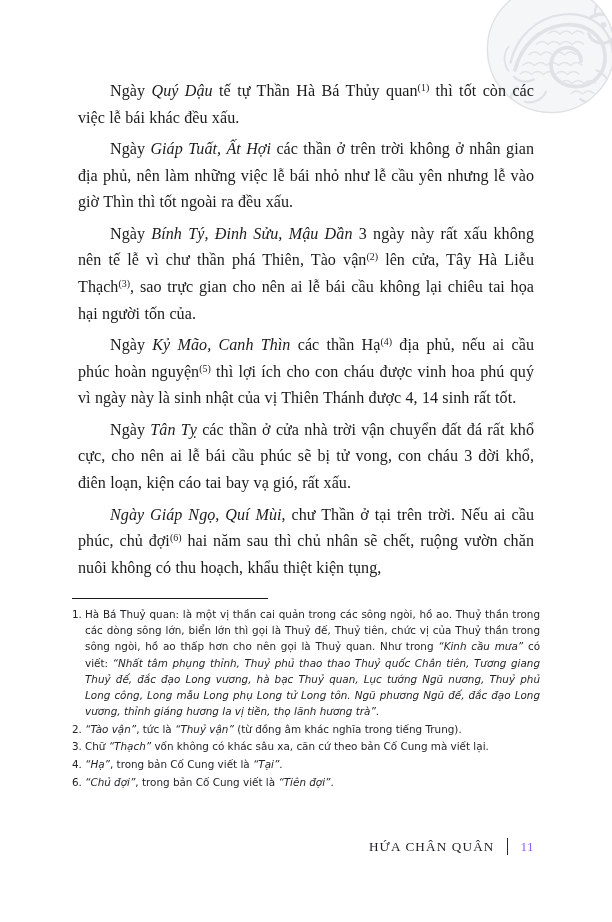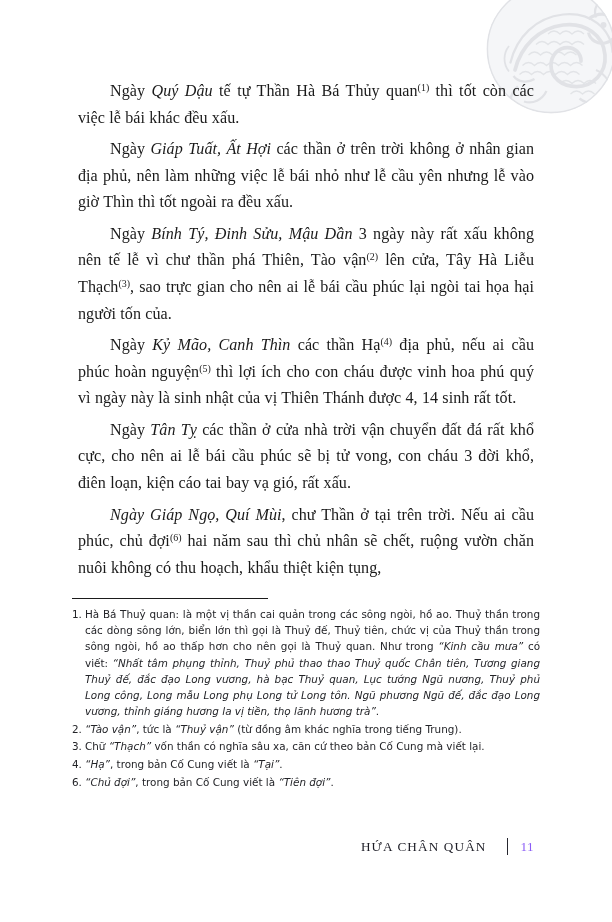--- a/index.html
+++ b/index.html
@@ -100,21 +100,21 @@
     align-items: center;
     gap: 0px;
     font-family: "Liberation Serif", "DejaVu Serif", serif;
   }
   #footer-title {
     font-size: 13.2px;
     letter-spacing: 1.15px;
     color: #1d1d26;
     font-variant: small-caps;
     text-transform: uppercase;
-    padding-right: 20px;
+    padding-right: 12px;
   }
   #footer-sep {
     width: 0;
     height: 17px;
     border-left: 1.1px solid #26262e;
   }
   #footer-page {
     font-size: 13.2px;
     color: #8b5cf6;
     padding-left: 13px;
@@ -158,31 +158,31 @@
       <path d="M44 96 c-8 10 -8 24 0 34" stroke-width="2.4"></path>
 
       <path d="M56 150 c-12 10 -14 28 -4 40 c10 12 28 12 38 2" stroke-width="3.4"></path>
       <path d="M160 128 c14 6 22 20 20 34" stroke-width="2.6"></path>
     </g>
   </svg>
 
   <div id="body-text">
     <p class="para"><span>Ngày </span><span class="it">Quý Dậu</span><span> tế tự Thần Hà Bá Thủy quan</span><sup class="fn">(1)</sup><span> thì tốt còn các việc lễ bái khác đều xấu.</span></p>
     <p class="para"><span>Ngày </span><span class="it">Giáp Tuất, Ất Hợi</span><span> các thần ở trên trời không ở nhân gian địa phủ, nên làm những việc lễ bái nhỏ như lễ cầu yên nhưng lễ vào giờ Thìn thì tốt ngoài ra đều xấu.</span></p>
-    <p class="para"><span>Ngày </span><span class="it">Bính Tý, Đinh Sửu, Mậu Dần</span><span> 3 ngày này rất xấu không nên tế lễ vì chư thần phá Thiên, Tào vận</span><sup class="fn">(2)</sup><span> lên cửa, Tây Hà Liễu Thạch</span><sup class="fn">(3)</sup><span>, sao trực gian cho nên ai lễ bái cầu phúc lại ngòi tai họa hại người tốn của.</span></p>
+    <p class="para"><span>Ngày </span><span class="it">Bính Tý, Đinh Sửu, Mậu Dần</span><span> 3 ngày này rất xấu không nên tế lễ vì chư thần phá Thiên, Tào vận</span><sup class="fn">(2)</sup><span> lên cửa, Tây Hà Liễu Thạch</span><sup class="fn">(3)</sup><span>, sao trực gian cho nên ai lễ bái cầu không lại chiêu tai họa hại người tốn của.</span></p>
     <p class="para"><span>Ngày </span><span class="it">Kỷ Mão, Canh Thìn</span><span> các thần Hạ</span><sup class="fn">(4)</sup><span> địa phủ, nếu ai cầu phúc hoàn nguyện</span><sup class="fn">(5)</sup><span> thì lợi ích cho con cháu được vinh hoa phú quý vì ngày này là sinh nhật của vị Thiên Thánh được 4, 14 sinh rất tốt.</span></p>
     <p class="para"><span>Ngày </span><span class="it">Tân Tỵ</span><span> các thần ở cửa nhà trời vận chuyển đất đá rất khổ cực, cho nên ai lễ bái cầu phúc sẽ bị tử vong, con cháu 3 đời khổ, điên loạn, kiện cáo tai bay vạ gió, rất xấu.</span></p>
     <p class="para"><span class="it">Ngày Giáp Ngọ, Quí Mùi</span><span>, chư Thần ở tại trên trời. Nếu ai cầu phúc, chủ đợi</span><sup class="fn">(6)</sup><span> hai năm sau thì chủ nhân sẽ chết, ruộng vườn chăn nuôi không có thu hoạch, khẩu thiệt kiện tụng,</span></p>
   </div>
 
   <div id="footnotes">
     <div id="fn-rule"></div>
     <p class="fn-item"><span class="fn-num">1.</span><span>Hà Bá Thuỷ quan: là một vị thần cai quản trong các sông ngòi, hồ ao. Thuỷ thần trong các dòng sông lớn, biển lớn thì gọi là Thuỷ đế, Thuỷ tiên, chức vị của Thuỷ thần trong sông ngòi, hồ ao thấp hơn cho nên gọi là Thuỷ quan. Như trong </span><span class="it">“Kinh cầu mưa”</span><span> có viết: </span><span class="it">“Nhất tâm phụng thỉnh, Thuỷ phủ thao thao Thuỷ quốc Chân tiên, Tương giang Thuỷ đế, đắc đạo Long vương, hà bạc Thuỷ quan, Lục tướng Ngũ nương, Thuỷ phủ Long công, Long mẫu Long phụ Long tử Long tôn. Ngũ phương Ngũ đế, đắc đạo Long vương, thỉnh giáng hương la vị tiền, thọ lãnh hương trà”</span><span>.</span></p>
     <p class="fn-item"><span class="fn-num">2.</span><span class="it">“Tào vận”</span><span>, tức là </span><span class="it">“Thuỷ vận”</span><span> (từ đồng âm khác nghĩa trong tiếng Trung).</span></p>
-    <p class="fn-item"><span class="fn-num">3.</span><span>Chữ </span><span class="it">“Thạch”</span><span> vốn thần có nghĩa sâu xa, căn cứ theo bản Cố Cung mà viết lại.</span></p>
+    <p class="fn-item"><span class="fn-num">3.</span><span>Chữ </span><span class="it">“Thạch”</span><span> vốn không có khác sâu xa, căn cứ theo bản Cố Cung mà viết lại.</span></p>
     <p class="fn-item"><span class="fn-num">4.</span><span class="it">“Hạ”</span><span>, trong bản Cố Cung viết là </span><span class="it">“Tại”</span><span>.</span></p>
     <p class="fn-item"><span class="fn-num">6.</span><span class="it">“Chủ đợi”</span><span>, trong bản Cố Cung viết là </span><span class="it">“Tiên đợi”</span><span>.</span></p>
   </div>
 
   <div id="footer">
     <span id="footer-title">HỨA CHÂN QUÂN</span>
     <span id="footer-sep"></span>
     <span id="footer-page">11</span>
   </div>
 

